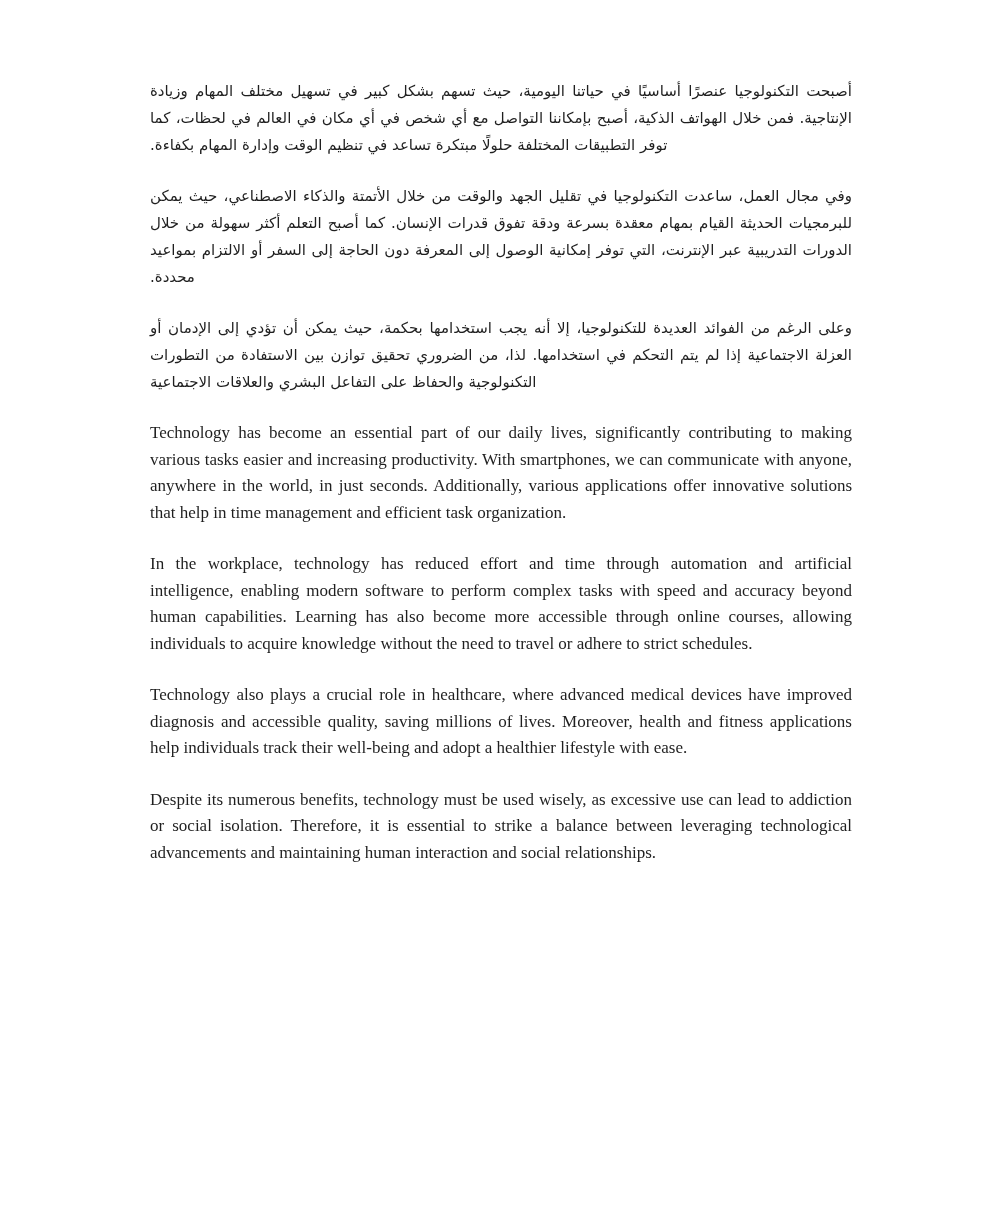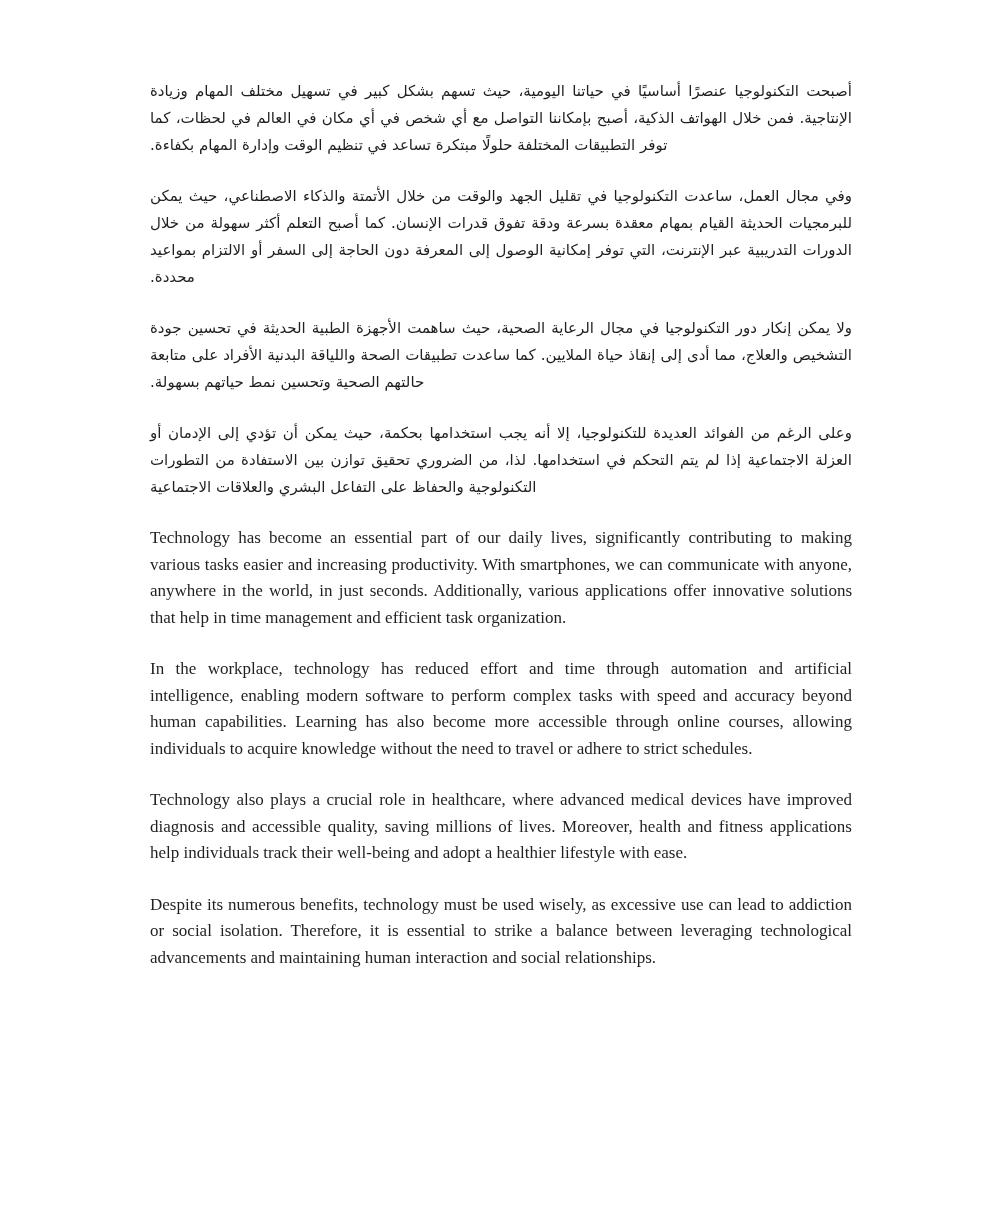--- a/index.html
+++ b/index.html
@@ -42,21 +42,20 @@
   }
 </style>
 </head>
 <body>
 
 <div class="page">
 
   <section class="arabic-section">
     <p dir="rtl" lang="ar">أصبحت التكنولوجيا عنصرًا أساسيًا في حياتنا اليومية، حيث تسهم بشكل كبير في تسهيل مختلف المهام وزيادة الإنتاجية. فمن خلال الهواتف الذكية، أصبح بإمكاننا التواصل مع أي شخص في أي مكان في العالم في لحظات، كما توفر التطبيقات المختلفة حلولًا مبتكرة تساعد في تنظيم الوقت وإدارة المهام بكفاءة.</p>
     <p dir="rtl" lang="ar">وفي مجال العمل، ساعدت التكنولوجيا في تقليل الجهد والوقت من خلال الأتمتة والذكاء الاصطناعي، حيث يمكن للبرمجيات الحديثة القيام بمهام معقدة بسرعة ودقة تفوق قدرات الإنسان. كما أصبح التعلم أكثر سهولة من خلال الدورات التدريبية عبر الإنترنت، التي توفر إمكانية الوصول إلى المعرفة دون الحاجة إلى السفر أو الالتزام بمواعيد محددة.</p>
-    <p dir="rtl" lang="ar">ولا يمكن إنكار دور التكنولوجيا في مجال الرعاية الصحية، حيث ساهمت الأجهزة الطبية الحديثة في تحسين جودة التشخيص والعلاج، مما أدى إلى إنقاذ حياة الملايين. كما ساعدت تطبيقات الصحة واللياقة البدنية الأفراد على متابعة حالتهم الصحية وتحسين نمط حياتهم بسهولة.</p>
     <p dir="rtl" lang="ar">وعلى الرغم من الفوائد العديدة للتكنولوجيا، إلا أنه يجب استخدامها بحكمة، حيث يمكن أن تؤدي إلى الإدمان أو العزلة الاجتماعية إذا لم يتم التحكم في استخدامها. لذا، من الضروري تحقيق توازن بين الاستفادة من التطورات التكنولوجية والحفاظ على التفاعل البشري والعلاقات الاجتماعية</p>
   </section>
 
   <section class="english-section">
     <p lang="en">Technology has become an essential part of our daily lives, significantly contributing to making various tasks easier and increasing productivity. With smartphones, we can communicate with anyone, anywhere in the world, in just seconds. Additionally, various applications offer innovative solutions that help in time management and efficient task organization.</p>
     <p lang="en">In the workplace, technology has reduced effort and time through automation and artificial intelligence, enabling modern software to perform complex tasks with speed and accuracy beyond human capabilities. Learning has also become more accessible through online courses, allowing individuals to acquire knowledge without the need to travel or adhere to strict schedules.</p>
     <p lang="en">Technology also plays a crucial role in healthcare, where advanced medical devices have improved diagnosis and accessible quality, saving millions of lives. Moreover, health and fitness applications help individuals track their well-being and adopt a healthier lifestyle with ease.</p>
     <p lang="en">Despite its numerous benefits, technology must be used wisely, as excessive use can lead to addiction or social isolation. Therefore, it is essential to strike a balance between leveraging technological advancements and maintaining human interaction and social relationships.</p>
   </section>
 

